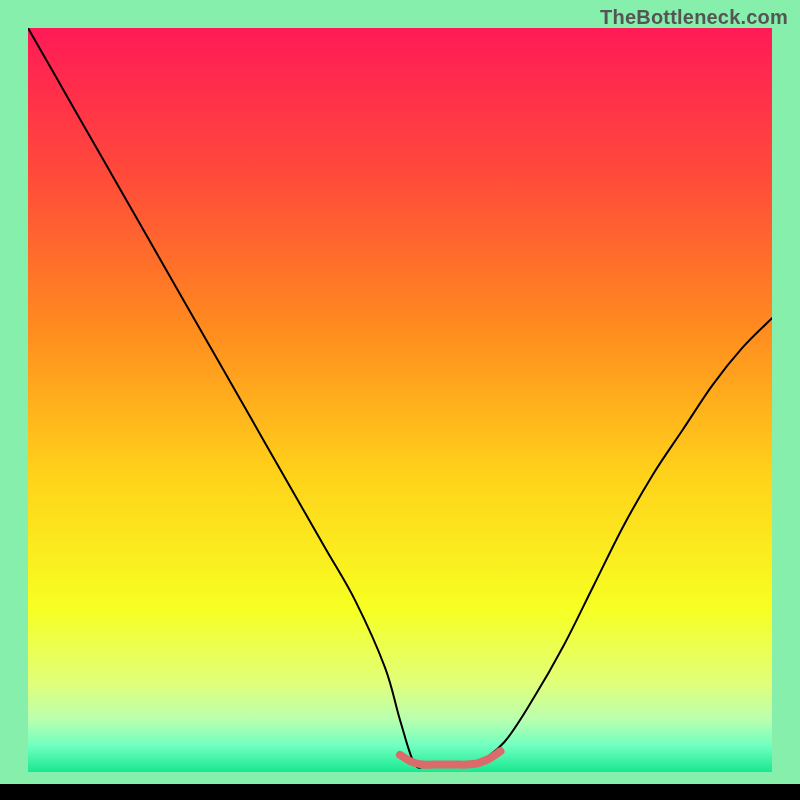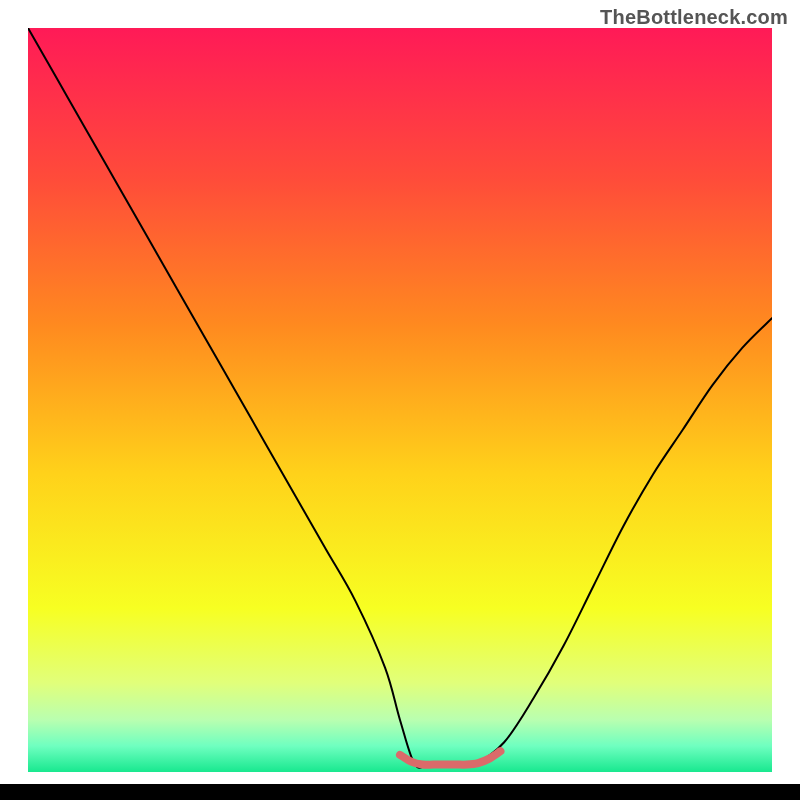--- a/index.html
+++ b/index.html
@@ -8,21 +8,21 @@
     width: 800px;
     height: 800px;
     overflow: hidden;
     background: #000;
     font-family: Arial, Helvetica, sans-serif;
   }
   .container {
     position: relative;
     width: 800px;
     height: 784px;
-    background: #ffffff;
+    background: #86efac;
   }
   .watermark {
     position: absolute;
     top: 6px;
     right: 12px;
     color: #555;
     font-size: 20px;
     font-weight: 600;
     letter-spacing: 0.2px;
     z-index: 10;

